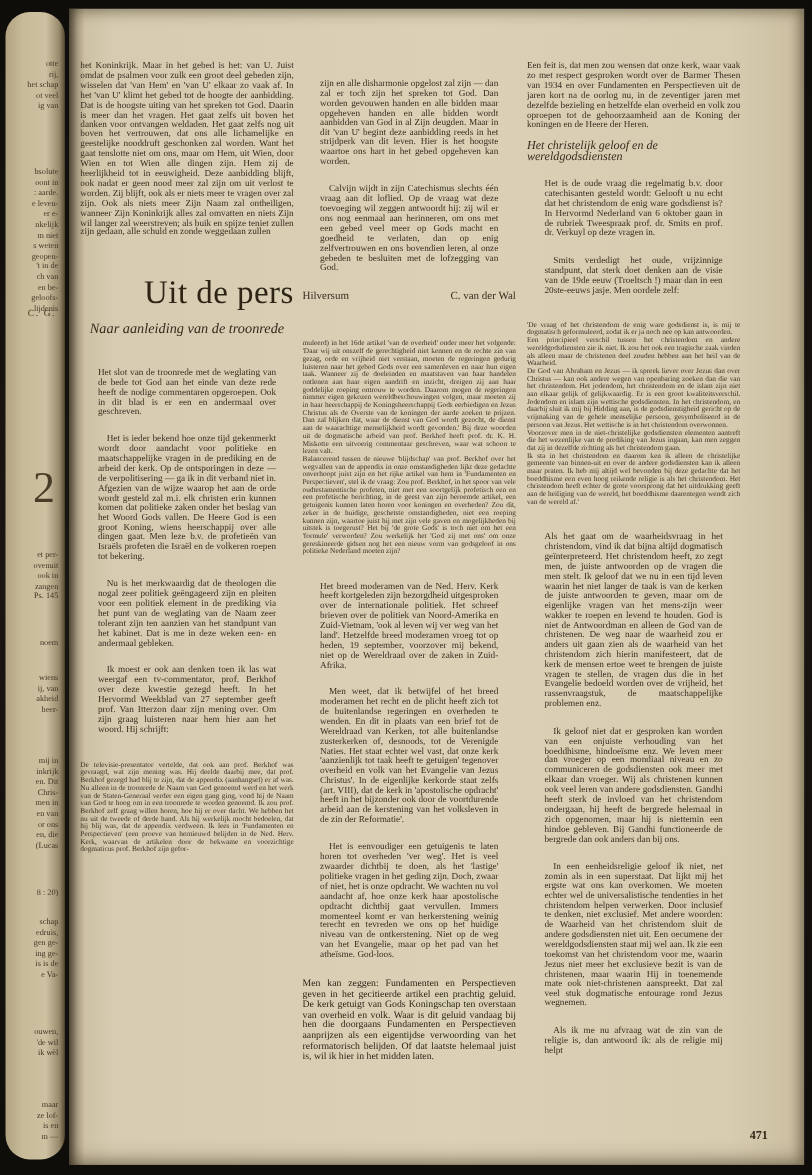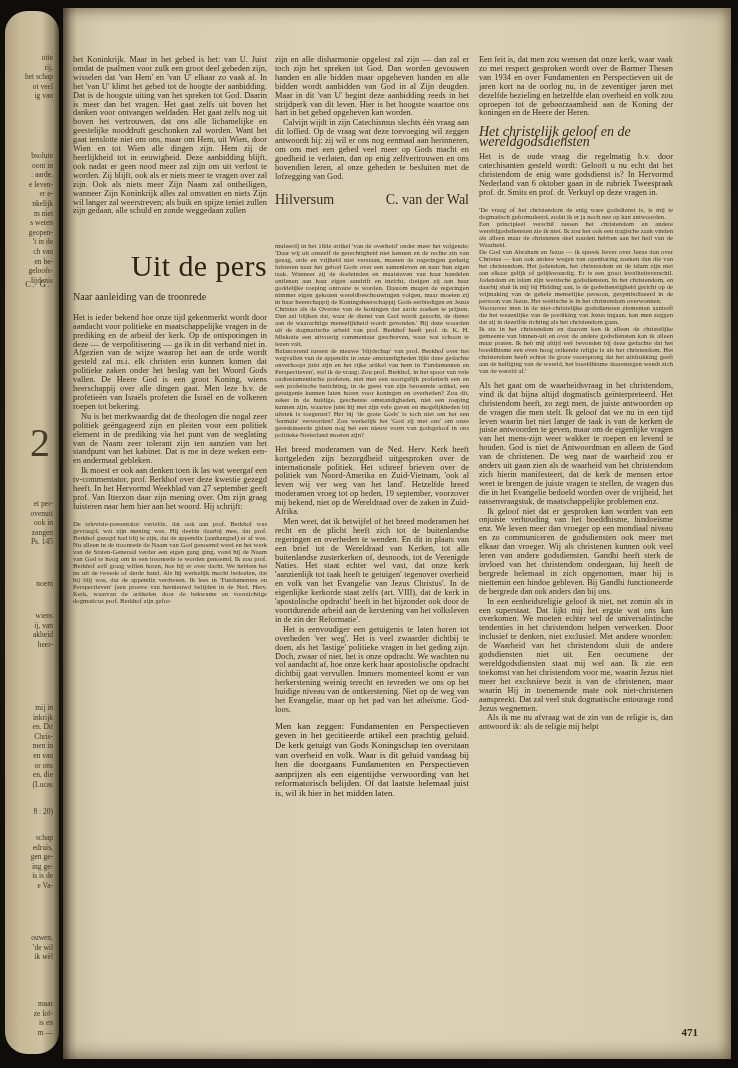--- a/index.html
+++ b/index.html
@@ -12,49 +12,49 @@
   .scan { position:relative; width:738px; height:1068px; background:linear-gradient(180deg,#0f0d0a,#1a1611 50%,#0f0d0a); overflow:hidden; }
 
   
   .prev-sliver {
     position:absolute; left:5px; top:11px; width:54px; height:1043px;
     background:linear-gradient(90deg,#b0a281,#c7ba99 28%,#cec1a1 68%,#998c6e 90%,#554931);
     color:#3e3424; overflow:hidden;border-radius:22px;
   }
   .frag-group { position:absolute; right:6px; text-align:right; font-size:7.5px; line-height:9.6px; white-space:nowrap; }
   .fg1{top:42px} .fg2{top:140px} .fg3{top:488px} .fg4{top:568px; }
-  .fg5{top:600px} .fg6{top:692px} .fg7{top:796px} .fg8{top:822px} .fg9{top:922px} .fg10{top:988px}
+  .fg5{top:600px} .fg6{top:676px} .fg7{top:796px} .fg8{top:822px} .fg9{top:922px} .fg10{top:988px}
   .cg { position:absolute; right:8px; top:268px; font-size:8.5px; letter-spacing:1.5px; }
   .bignum { position:absolute; right:9px; top:412px; font-size:40px; line-height:1; color:#473c27; }
 
   
   .page {
     position:absolute; left:63px; top:8px; width:668px; height:1051px;
     background:linear-gradient(90deg,#c8bb9d,#d7ccb1 6%,#dbd1b6 52%,#d7ccb0 90%,#cabd9f);
     box-shadow:inset 0 5px 12px rgba(55,45,25,.28), inset 0 -7px 14px rgba(55,45,25,.32), inset -5px 0 10px rgba(55,45,25,.22);
     color:#372d1f;
   }
   .crease { position:absolute; left:0; top:0; width:14px; height:100%;
     background:linear-gradient(90deg,rgba(25,19,10,.55),rgba(25,19,10,.15) 55%,rgba(25,19,10,0)); }
 
   .col { position:absolute; top:48px; width:194px; height:962px; overflow:hidden; }
   .col1 { left:10px; } .col2 { left:212px; } .col3 { left:416px; }
 
   .body-text { font-size:8.4px; line-height:8.9px; text-align:justify; hyphens:auto; }
-  .paras p { margin:0; text-indent:8px; }
+  .paras p { margin:16px; text-indent:8px; }
   .paras p:first-child { text-indent:0; }
   .paras p + p { margin-top:1px; }
   .small-print { font-size:6.7px; line-height:7px; text-align:justify; color:#3d3326; white-space:pre-line; hyphens:auto; } .spacer34 { height:34px; } .spacer12 { height:12px; } .spacer8 { height:8px; }
 
   .h1 { font-size:30px; line-height:1.05; font-weight:400; letter-spacing:.4px; color:#2d2416;text-align:right; }
-  .subtitle { font-size:10px; margin-top:9px; color:#332a1c; }
-
-  .sig-row { display:flex; justify-content:space-between; margin-top:10px; font-size:14px; }
-
-  .right-heading { font-style:italic; font-size:14px; line-height:10px; margin:9px 0 6px; }
+  .subtitle { font-style:italic; font-size:13px; margin-top:9px; color:#332a1c;text-align:center; }
+
+  .sig-row { display:flex; justify-content:space-between; margin-top:10px; font-size:10px; }
+
+  .right-heading { font-style:italic; font-size:11px; line-height:10px; margin:9px 0 6px; }
 
   .closing { font-size:8.9px; line-height:9.6px; color:#2e2516; text-align:justify; margin-top:7px; }
 
   .pagenum { position:absolute; right:33px; bottom:21px; font-size:11px; font-weight:bold; color:#32281a; }
 </style>
 </head>
 <body>
 
 <div class="scan">
 
@@ -138,20 +138,21 @@
   <div class="page">
     <div class="crease"></div>
 
     <div class="col col1">
       <div class="body-text">het Koninkrijk. Maar in het gebed is het: van U. Juist omdat de psalmen voor zulk een groot deel gebeden zijn, wisselen dat 'van Hem' en 'van U' elkaar zo vaak af. In het 'van U' klimt het gebed tot de hoogte der aanbidding. Dat is de hoogste uiting van het spreken tot God. Daarin is meer dan het vragen. Het gaat zelfs uit boven het danken voor ontvangen weldaden. Het gaat zelfs nog uit boven het vertrouwen, dat ons alle lichamelijke en geestelijke nooddruft geschonken zal worden. Want het gaat tenslotte niet om ons, maar om Hem, uit Wien, door Wien en tot Wien alle dingen zijn. Hem zij de heerlijkheid tot in eeuwigheid. Deze aanbidding blijft, ook nadat er geen nood meer zal zijn om uit verlost te worden. Zij blijft, ook als er niets meer te vragen over zal zijn. Ook als niets meer Zijn Naam zal ontheiligen, wanneer Zijn Koninkrijk alles zal omvatten en niets Zijn wil langer zal weerstreven; als buik en spijze teniet zullen zijn gedaan, alle schuld en zonde weggedaan zullen</div>
       <div class="spacer34"></div>
       <h1 class="h1">Uit de pers</h1>
       <div class="subtitle">Naar aanleiding van de troonrede</div>
       <div class="spacer12"></div>
       <div class="body-text paras">
+          <p>Het slot van de troonrede met de weglating van de bede tot God aan het einde van deze rede heeft de nodige commentaren opgeroepen. Ook in dit blad is er een en andermaal over geschreven.</p>
           <p>Het is ieder bekend hoe onze tijd gekenmerkt wordt door aandacht voor politieke en maatschappelijke vragen in de prediking en de arbeid der kerk. Op de ontsporingen in deze — de verpolitisering — ga ik in dit verband niet in. Afgezien van de wijze waarop het aan de orde wordt gesteld zal m.i. elk christen erin kunnen komen dat politieke zaken onder het beslag van het Woord Gods vallen. De Heere God is een groot Koning, wiens heerschappij over alle dingen gaat. Men leze b.v. de profetieën van Israëls profeten die Israël en de volkeren roepen tot bekering.</p>
           <p>Nu is het merkwaardig dat de theologen die nogal zeer politiek geëngageerd zijn en pleiten voor een politiek element in de prediking via het punt van de weglating van de Naam zeer tolerant zijn ten aanzien van het standpunt van het kabinet. Dat is me in deze weken een- en andermaal gebleken.</p>
           <p>Ik moest er ook aan denken toen ik las wat weergaf een tv-commentator, prof. Berkhof over deze kwestie gezegd heeft. In het Hervormd Weekblad van 27 september geeft prof. Van Itterzon daar zijn mening over. Om zijn graag luisteren naar hem hier aan het woord. Hij schrijft:</p>
         </div>
       <div class="spacer8"></div>
       <div class="small-print">De televisie-presentator vertelde, dat ook aan prof. Berkhof was gevraagd, wat zijn mening was. Hij deelde daarbij mee, dat prof. Berkhof gezegd had blij te zijn, dat de appendix (aanhangsel) er af was. Nu alleen in de troonrede de Naam van God genoemd werd en het werk van de Staten-Generaal verder een eigen gang ging, vond hij de Naam van God te hoog om in een troonrede te worden genoemd. Ik zou prof. Berkhof zelf graag willen horen, hoe hij er over dacht. We hebben het nu uit de tweede of derde hand. Als hij werkelijk mocht bedoelen, dat hij blij was, dat de appendix verdween. Ik lees in 'Fundamenten en Perspectieven' (een proeve van hernieuwd belijden in de Ned. Herv. Kerk, waarvan de artikelen door de bekwame en voorzichtige dogmaticus prof. Berkhof zijn gefor-</div>
     </div>
 
     <div class="col col2">
       <div class="body-text paras">
@@ -172,20 +173,21 @@
           <p>Het is eenvoudiger een getuigenis te laten horen tot overheden 'ver weg'. Het is veel zwaarder dichtbij te doen, als het 'lastige' politieke vragen in het geding zijn. Doch, zwaar of niet, het is onze opdracht. We wachten nu vol aandacht af, hoe onze kerk haar apostolische opdracht dichtbij gaat vervullen. Immers momenteel komt er van herkerstening weinig terecht en tevreden we ons op het huidige niveau van de ontkerstening. Niet op de weg van het Evangelie, maar op het pad van het atheïsme. God-loos.</p>
         </div>
       <div class="closing">Men kan zeggen: Fundamenten en Perspectieven geven in het gecitieerde artikel een prachtig geluid. De kerk getuigt van Gods Koningschap ten overstaan van overheid en volk. Waar is dit geluid vandaag bij hen die doorgaans Fundamenten en Perspectieven aanprijzen als een eigentijdse verwoording van het reformatorisch belijden. Of dat laatste helemaal juist is, wil ik hier in het midden laten.</div>
     </div>
 
     <div class="col col3">
       <div class="body-text">Een feit is, dat men zou wensen dat onze kerk, waar vaak zo met respect gesproken wordt over de Barmer Thesen van 1934 en over Fundamenten en Perspectieven uit de jaren kort na de oorlog nu, in de zeventiger jaren met dezelfde bezieling en hetzelfde elan overheid en volk zou oproepen tot de gehoorzaamheid aan de Koning der koningen en de Heere der Heren.</div>
       <div class="right-heading">Het christelijk geloof en de wereldgodsdiensten</div>
       <div class="body-text paras">
           <p>Het is de oude vraag die regelmatig b.v. door catechisanten gesteld wordt: Gelooft u nu echt dat het christendom de enig ware godsdienst is? In Hervormd Nederland van 6 oktober gaan in de rubriek Tweespraak prof. dr. Smits en prof. dr. Verkuyl op deze vragen in.</p>
+          <p>Smits verdedigt het oude, vrijzinnige standpunt, dat sterk doet denken aan de visie van de 19de eeuw (Troeltsch !) maar dan in een 20ste-eeuws jasje. Men oordele zelf:</p>
         </div>
       <div class="spacer8"></div>
       <div class="small-print">'De vraag of het christendom de enig ware godsdienst is, is mij te dogmatisch geformuleerd, zodat ik er ja noch nee op kan antwoorden.
 Een principieel verschil tussen het christendom en andere wereldgodsdiensten zie ik niet. Ik zou het ook een tragische zaak vinden als alleen maar de christenen deel zouden hebben aan het heil van de Waarheid.
 De God van Abraham en Jezus — ik spreek liever over Jezus dan over Christus — kan ook andere wegen van openbaring zoeken dan die van het christendom. Het jodendom, het christendom en de islam zijn niet aan elkaar gelijk of gelijkwaardig. Er is een groot kwaliteitsverschil. Jodendom en islam zijn wettische godsdiensten. In het christendom, en daarbij sluit ik mij bij Hidding aan, is de godsdienstigheid gericht op de vrijmaking van de gehele menselijke persoon, gesymboliseerd in de persoon van Jezus. Het wettische is in het christendom overwonnen.
 Voorzover men in de niet-christelijke godsdiensten elementen aantreft die het wezenlijke van de prediking van Jezus ingaan, kan men zeggen dat zij in dezelfde richting als het christendom gaan.
 Ik sta in het christendom en daarom ken ik alleen de christelijke gemeente van binnen-uit en over de andere godsdiensten kan ik alleen maar praten. Ik heb mij altijd wel bevonden bij deze gedachte dat het boeddhisme een even hoog reikende religie is als het christendom. Het christendom heeft echter de grote voorsprong dat het uitdrukking geeft aan de heiliging van de wereld, het boeddhisme daarentegen wendt zich van de wereld af.'</div>
       <div class="spacer8"></div>
       <div class="body-text paras">
           <p>Als het gaat om de waarheidsvraag in het christendom, vind ik dat bijna altijd dogmatisch geïnterpreteerd. Het christendom heeft, zo zegt men, de juiste antwoorden op de vragen die men stelt. Ik geloof dat we nu in een tijd leven waarin het niet langer de taak is van de kerken de juiste antwoorden te geven, maar om de eigenlijke vragen van het mens-zijn weer wakker te roepen en levend te houden. God is niet de Antwoordman en alleen de God van de christenen. De weg naar de waarheid zou er anders uit gaan zien als de waarheid van het christendom zich hierin manifesteert, dat de kerk de mensen ertoe weet te brengen de juiste vragen te stellen, de vragen dus die in het Evangelie bedoeld worden over de vrijheid, het rassenvraagstuk, de maatschappelijke problemen enz.</p>

